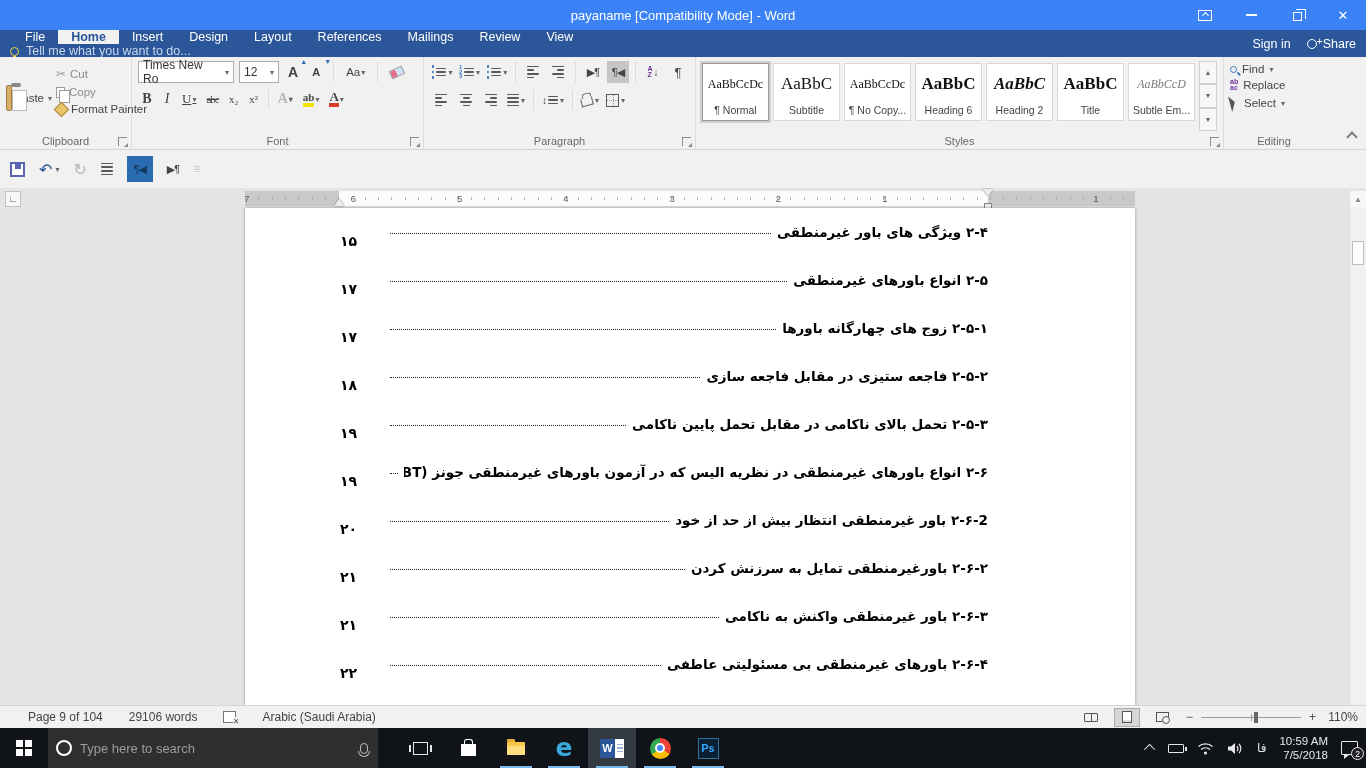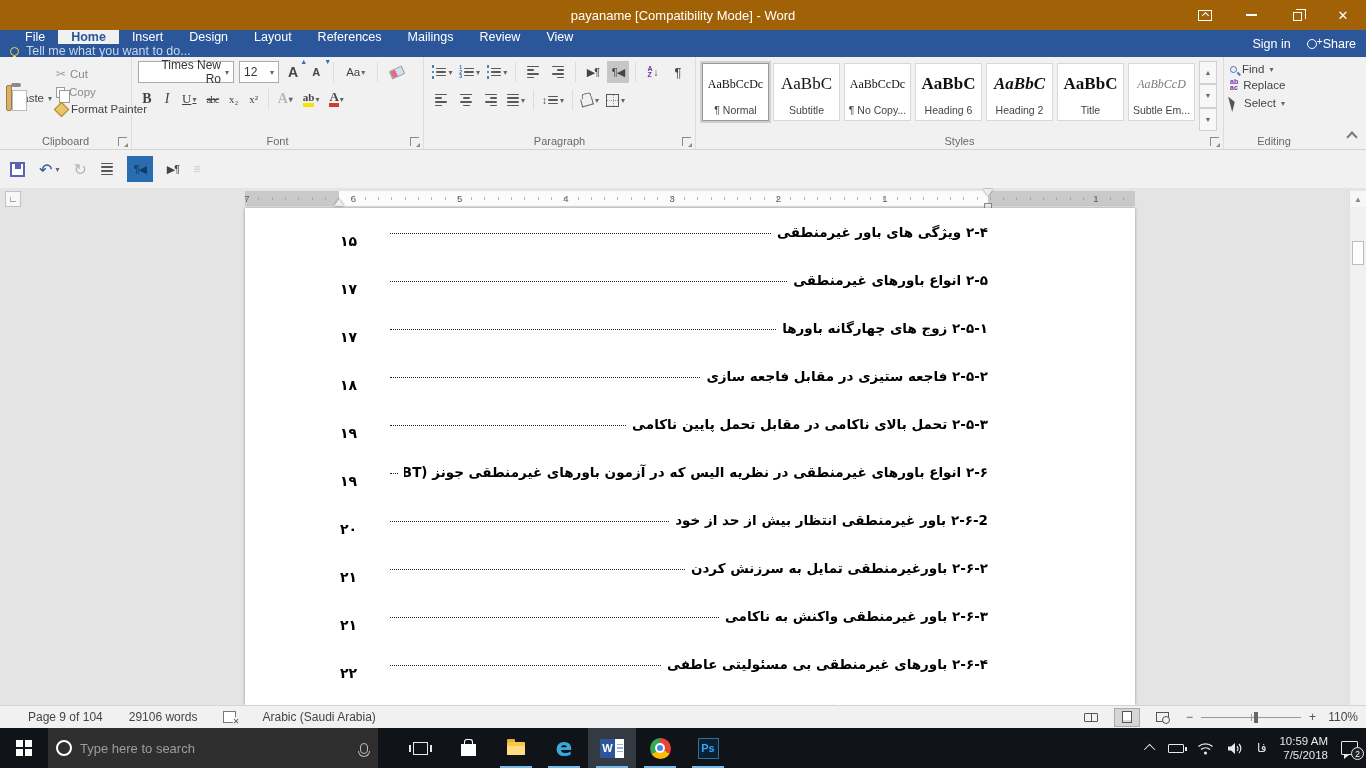--- a/index.html
+++ b/index.html
@@ -1,21 +1,21 @@
 <!DOCTYPE html>
 <html><head>
 <meta charset="utf-8">
 <style>
   * { margin:0; padding:0; box-sizing:border-box; }
   html,body { width:1366px; height:768px; overflow:hidden; background:#000; }
   body { font-family:"Liberation Sans", sans-serif; }
   .screen { position:relative; width:1366px; height:768px; background:#e6e6e6; }
 
   
-  .titlebar { position:relative; height:30px; background:#a16207; color:#fff; display:flex; align-items:center; }
+  .titlebar { position:relative; height:30px; background:#3b82f6; color:#fff; display:flex; align-items:center; }
   .titlebar .title { position:absolute; left:0; right:0; text-align:center; font-size:13px; color:#fff; }
   .wincontrols { position:absolute; right:0; top:0; height:30px; display:flex; }
   .wc { width:46px; height:30px; display:flex; align-items:center; justify-content:center; color:#fff; font-size:13px; cursor:default; }
   .rdo { width:14px; height:11px; border:1px solid #fff; position:relative; }
   .rdo::after { content:""; position:absolute; left:4px; top:2px; width:4px; height:4px; border-left:1.5px solid #fff; border-top:1.5px solid #fff; transform:rotate(45deg); }
   .minbar { width:11px; height:1.5px; background:#fff; display:block; }
   .restico { width:9px; height:9px; border:1px solid #fff; position:relative; margin-top:2px; }
   .restico::before { content:""; position:absolute; left:2px; top:-4px; width:9px; height:9px; border:1px solid #fff; border-left:none; border-bottom:none; }
 
   
@@ -48,21 +48,21 @@
   .clipcol { display:flex; flex-direction:column; gap:5px; padding-top:6px; }
   .smallcmd { display:flex; align-items:center; gap:4px; white-space:nowrap; color:#8a8a8a; }
   .smallcmd.en { color:#444; }
   .cutico { font-size:12px; color:#9a9a9a; }
   .copyico { width:9px; height:11px; border:1px solid #9a9a9a; background:#fff; position:relative; display:inline-block; }
   .copyico::after { content:""; position:absolute; left:2px; top:2px; width:9px; height:11px; border:1px solid #9a9a9a; background:#fff; }
   .fpico { width:11px; height:11px; background:#e8c46a; border:1px solid #a88634; display:inline-block; transform:rotate(45deg); }
 
   
   .g-font { width:292px; }
-  .fontrow1 { display:flex; align-items:center; gap:5px; margin-bottom:6px;text-align:right; }
+  .fontrow1 { display:flex; align-items:center; gap:5px; margin-bottom:6px; }
   .combo { background:#fff; border:1px solid #ababab; height:22px; display:flex; align-items:center; padding:0 4px; gap:4px; font-size:12px; color:#333; }
   .combo .car { font-size:8px; color:#666; }
   .fname { width:96px; justify-content:space-between; }
   .fsize { width:40px; justify-content:space-between; }
   .fbtn { padding:1px 4px; display:inline-flex; align-items:center; justify-content:center; min-width:18px; height:20px; }
   .growA { font-size:14px; font-weight:bold; position:relative; }
   .growA .t { position:absolute; top:-4px; right:-5px; font-size:7px; color:#2b6cb5; }
   .shrinkA { font-size:11px; font-weight:bold; position:relative; }
   .shrinkA .t { position:absolute; top:-4px; right:-6px; font-size:7px; color:#2b6cb5; }
   .eraser { width:14px; height:9px; background:linear-gradient(90deg,#e86a8a 0 45%,#cfe0f2 45% 100%); transform:rotate(-25deg); border:1px solid #999; border-radius:1px; }

